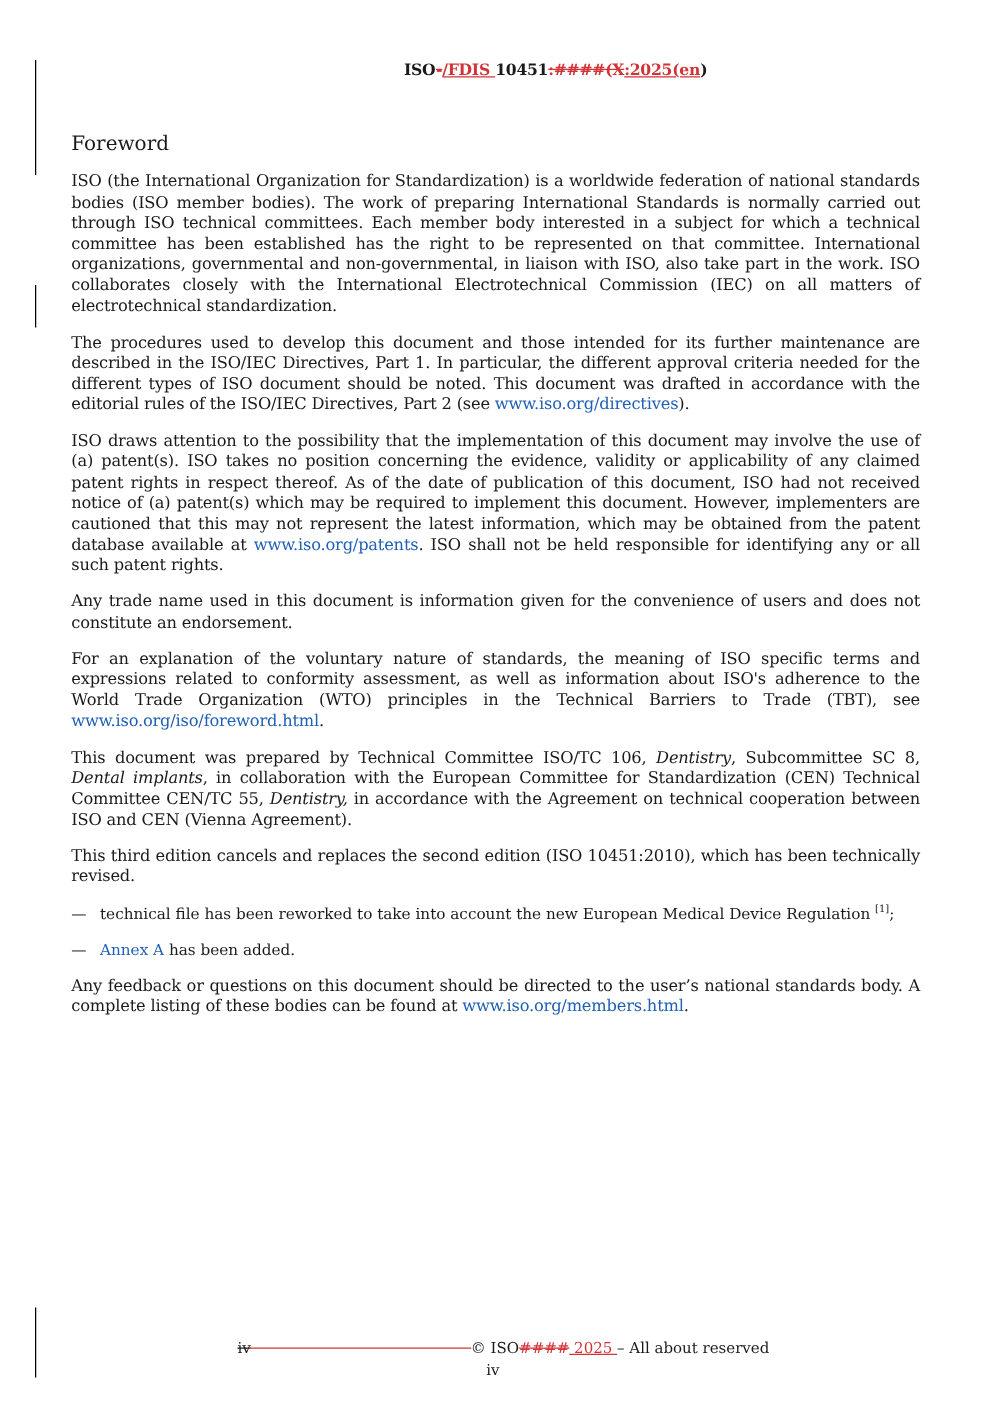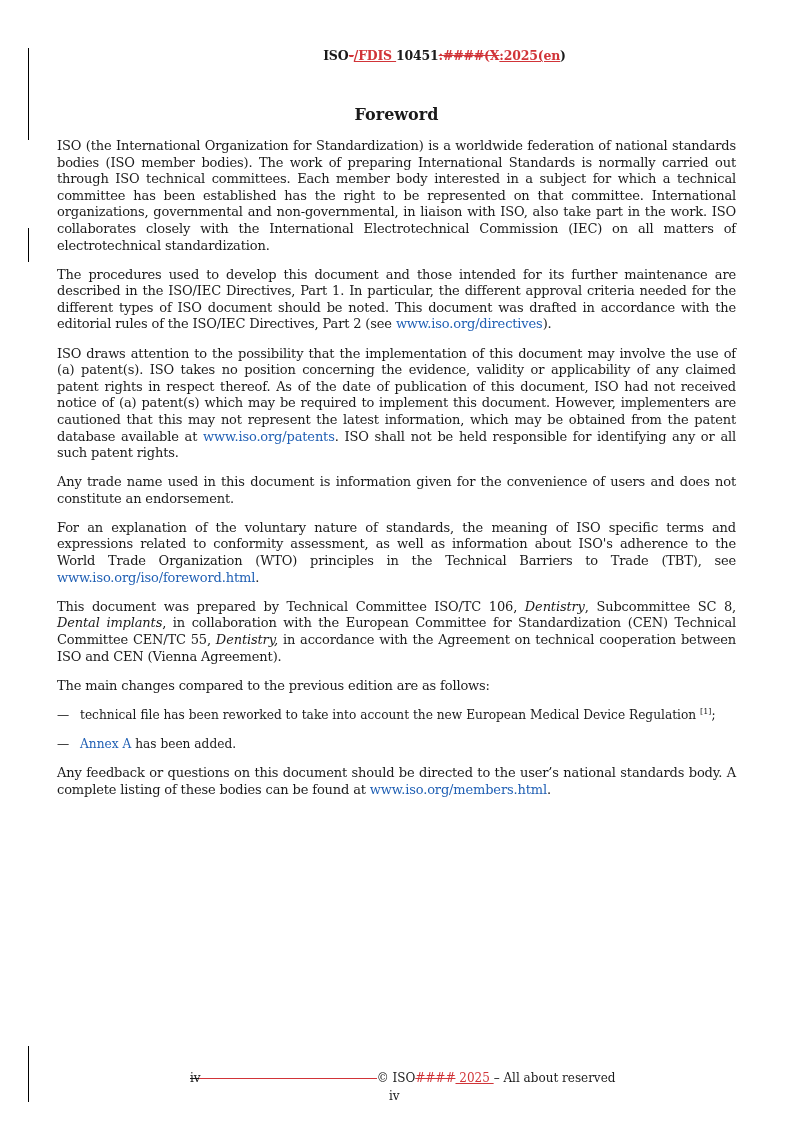--- a/index.html
+++ b/index.html
@@ -4,21 +4,21 @@
 <style>
   html, body { margin: 0; padding: 0; background: #ffffff; }
   body { width: 793px; height: 1122px; position: relative; overflow: hidden;
          font-family: "DejaVu Serif", "Liberation Serif", serif; color: #1a1a1a; }
   .change-bar { position: absolute; left: 28px; width: 1px; background: #000; }
   .header { position: absolute; top: 48px; left: 0; width: 793px; text-align: center;
             font-size: 12.5px; font-weight: bold; letter-spacing: -0.2px; padding-left: 48px; }
   .del { color: #d13438; text-decoration: line-through; }
   .ins { color: #d13438; text-decoration: underline; }
   .content { position: absolute; top: 104px; left: 57px; width: 679px; }
-  h1 { font-size: 16px; font-weight: bold; margin: 0 0 12px 0; line-height: 22px; text-align: center; }
+  h1 { font-size: 16px; font-weight: normal; margin: 0 0 12px 0; line-height: 22px; }
   p { font-size: 13px; line-height: 16.6px; margin: 0 0 12.5px 0; text-align: justify;
       letter-spacing: -0.15px; }
   a.link { color: #1f5fb4; }
   .dash-item { display: flex; font-size: 12.2px; line-height: 16.6px; margin: 0 0 12.5px 0; }
   .dash { width: 23px; flex: none; }
   sup { font-size: 8px; line-height: 0; }
   .footer { position: absolute; top: 1071px; left: 0; width: 793px; font-size: 12px; }
   .footer .line1 { position: absolute; left: 190px; top: 0; white-space: nowrap; }
   .footer .rule { display: inline-block; width: 178px; height: 1px; background: #d13438;
                   vertical-align: middle; margin-left: -2px; }
@@ -43,22 +43,22 @@
   <p><span>The procedures used to develop this document and those intended for its further maintenance are described in the ISO/IEC Directives, Part 1. In particular, the different approval criteria needed for the different types of ISO document should be noted. This document was drafted in accordance with the editorial rules of the ISO/IEC Directives, Part 2 (see </span><a class="link">www.iso.org/directives</a><span>).</span></p>
 
   <p><span>ISO draws attention to the possibility that the implementation of this document may involve the use of (a) patent(s). ISO takes no position concerning the evidence, validity or applicability of any claimed patent rights in respect thereof. As of the date of publication of this document, ISO had not received notice of (a) patent(s) which may be required to implement this document. However, implementers are cautioned that this may not represent the latest information, which may be obtained from the patent database available at </span><a class="link">www.iso.org/patents</a><span>. ISO shall not be held responsible for identifying any or all such patent rights.</span></p>
 
   <p>Any trade name used in this document is information given for the convenience of users and does not constitute an endorsement.</p>
 
   <p><span>For an explanation of the voluntary nature of standards, the meaning of ISO specific terms and expressions related to conformity assessment, as well as information about ISO's adherence to the World Trade Organization (WTO) principles in the Technical Barriers to Trade (TBT), see </span><a class="link">www.iso.org/iso/foreword.html</a><span>.</span></p>
 
   <p><span>This document was prepared by Technical Committee ISO/TC 106, </span><i>Dentistry</i><span>, Subcommittee SC 8, </span><i>Dental implants</i><span>, in collaboration with the European Committee for Standardization (CEN) Technical Committee CEN/TC 55, </span><i>Dentistry,</i><span> in accordance with the Agreement on technical cooperation between ISO and CEN (Vienna Agreement).</span></p>
 
+  <p>This third edition cancels and replaces the second edition (ISO 10451:2010), which has been technically revised.</p>
 
-  <p>The main changes compared to the previous edition are as follows:</p>
 
   <div class="dash-item">
     <span class="dash">—</span>
     <span><span>technical file has been reworked to take into account the new European Medical Device Regulation </span><sup>[1]</sup><span>;</span></span>
   </div>
 
   <div class="dash-item">
     <span class="dash">—</span>
     <span><a class="link">Annex A</a><span> has been added.</span></span>
   </div>

